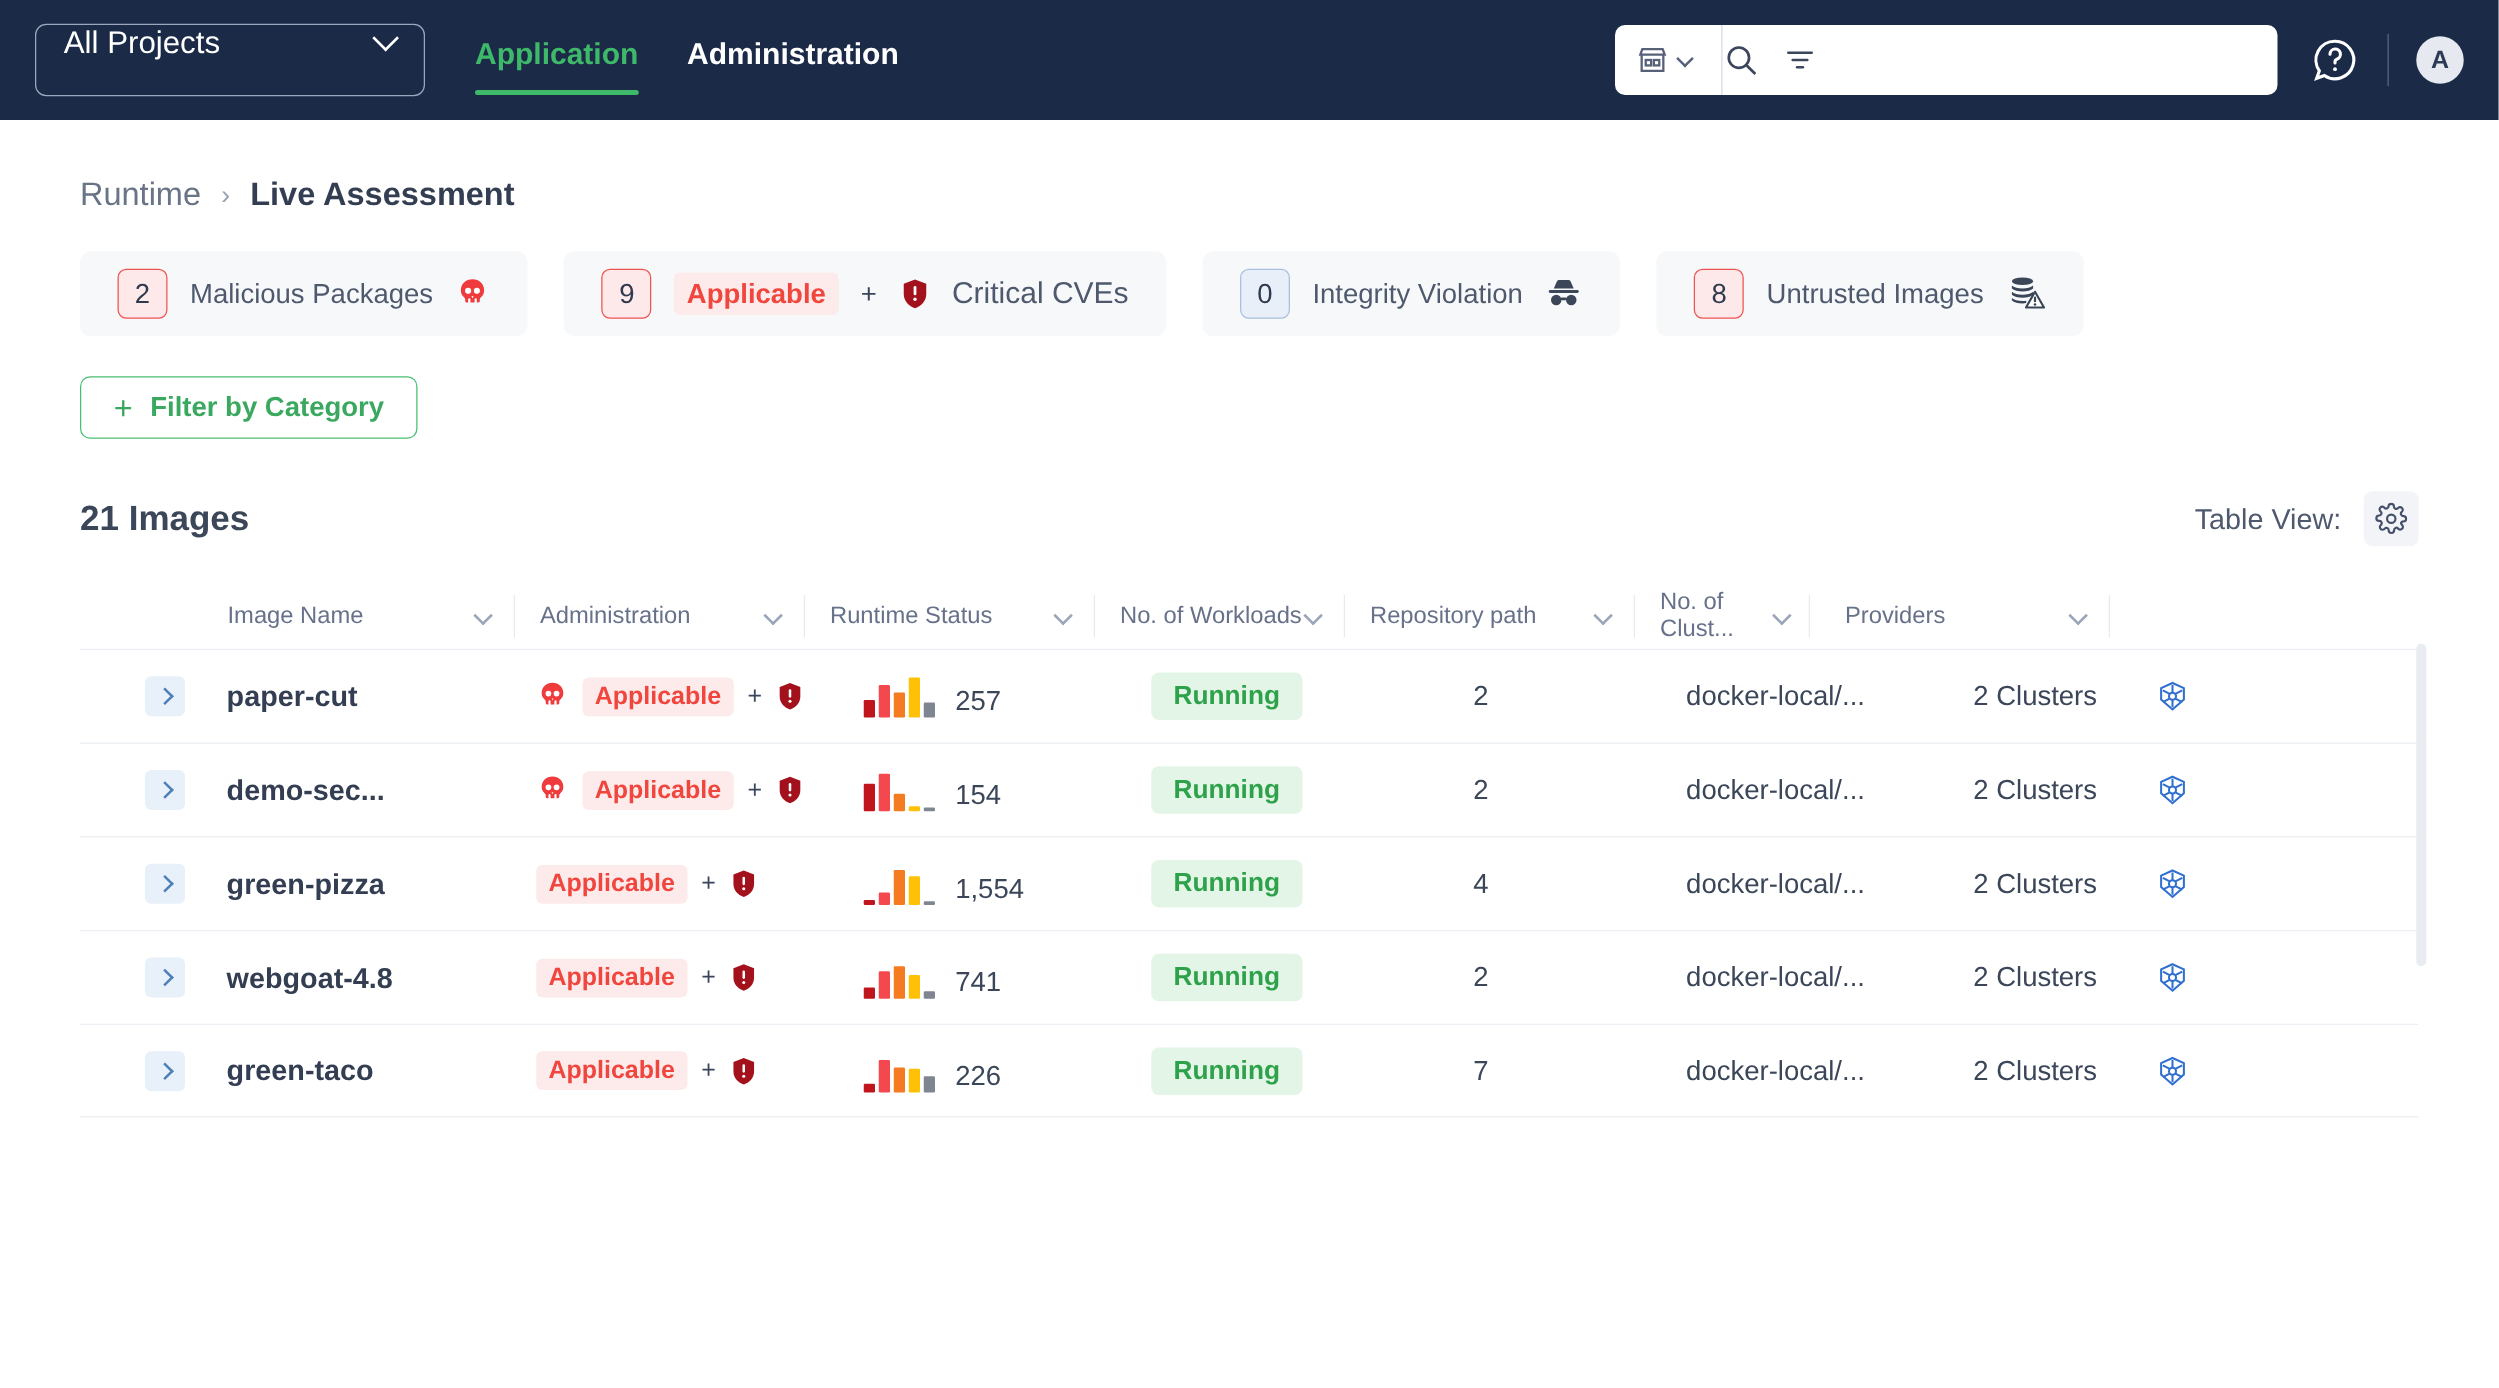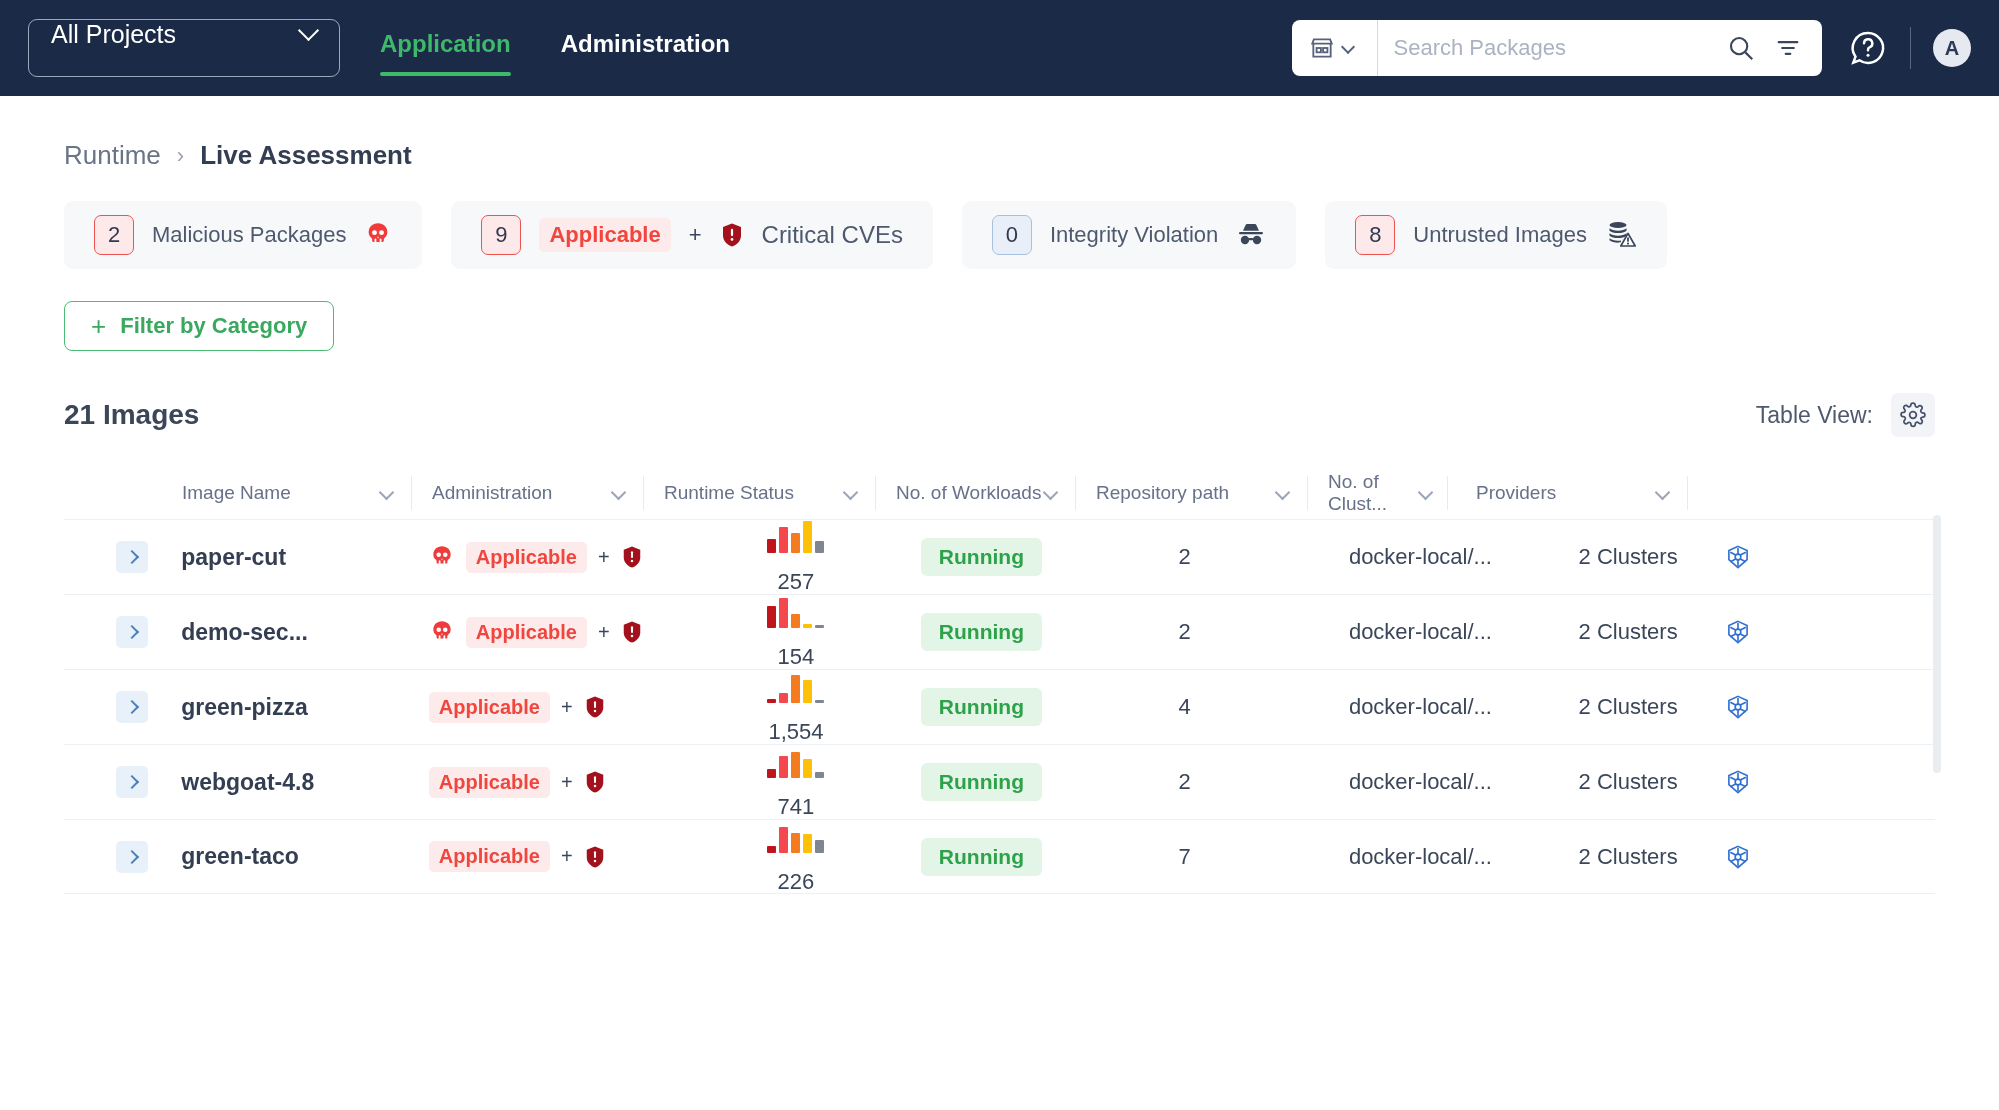--- a/index.html
+++ b/index.html
@@ -32,21 +32,21 @@
     background: transparent;
   }
   .chev { display:inline-block; width: 20px; height: 20px; position: relative; }
   .chev::before{
     content:""; position:absolute; left:2px; top:3px;
     width: 13px; height: 13px;
     border-right: 2.6px solid currentColor;
     border-bottom: 2.6px solid currentColor;
     transform: rotate(45deg);
   }
-  .nav-links { display:flex; align-items:center; gap: 50px; margin-left: 40px; }
+  .nav-links { display:flex; align-items:center; gap: 39px; margin-left: 40px; }
   .nav-link {
     font-size: 24px; color:#ffffff; padding-bottom: 8px;
     cursor:pointer; font-weight: 600; position: relative;
   }
   .nav-link.active { color:#3eb96a; }
   .nav-link.active::after{
     content:""; position:absolute; left:0; right:0; bottom:-10px;
     height: 4px; background: #3eb96a; border-radius: 2px;
   }
 
@@ -178,21 +178,21 @@
   .expand-btn {
     width: 32px; height: 32px; border-radius: 5px; background:#e8f0fa;
     display:flex; align-items:center; justify-content:center;
     cursor:pointer; color:#4d7fb8;
   }
   .expand-btn .chev { width: 14px; height: 14px; transform: rotate(-90deg); }
   .expand-btn .chev::before{ width:8px;height:8px;border-width:2.4px; left:2px; top:2px;}
   .img-name { font-weight: 700; font-size: 23px; color:#333e52; }
 
   .risks-cell { display:flex; align-items:center; gap: 11px; }
-  .vuln-cell { display:flex; align-items:center; gap: 16px; flex-direction: column; }
+  .vuln-cell { display:flex; align-items:flex-end; gap: 16px; }
   .bars { display:flex; align-items:flex-end; gap: 3px; height: 34px; }
   .bar { width: 9px; border-radius: 1px; }
   .vuln-num { font-size: 22px; color:#3b4659; }
 
   .running-badge {
     background:#e3f5e6; color:#2ea24a; font-size: 21px; font-weight:700;
     padding: 7px 18px; border-radius: 6px;
   }
   .repo-text { color:#3b4659; font-size: 22px; }
   .cluster-text { color:#3b4659; font-size: 22px; }
@@ -230,21 +230,20 @@
         <span>
           <svg width="26" height="26" viewBox="0 0 24 24" fill="none" stroke="#57627a" stroke-width="1.7">
             <path d="M3 8h18l-1.5-4h-15L3 8z"></path>
             <path d="M4 8v12h16V8"></path>
             <rect x="7" y="12" width="4" height="4"></rect>
             <rect x="13" y="12" width="4" height="4"></rect>
           </svg>
         </span>
         <span class="chev"></span>
       </div>
-      <input class="search-input" type="text" placeholder="Search Packages" style="">
       <div class="search-icons">
         <span class="icon-btn">
           <svg width="30" height="30" viewBox="0 0 24 24" fill="none" stroke="#3b465c" stroke-width="1.7">
             <circle cx="10.5" cy="10.5" r="6.5"></circle>
               <line x1="15.5" y1="15.5" x2="21" y2="21"></line>
           </svg>
         </span>
         <span class="icon-btn">
           <svg width="28" height="28" viewBox="0 0 24 24" fill="none" stroke="#3b465c" stroke-width="1.8" stroke-linecap="round">
             <line x1="4" y1="7" x2="20" y2="7"></line>

